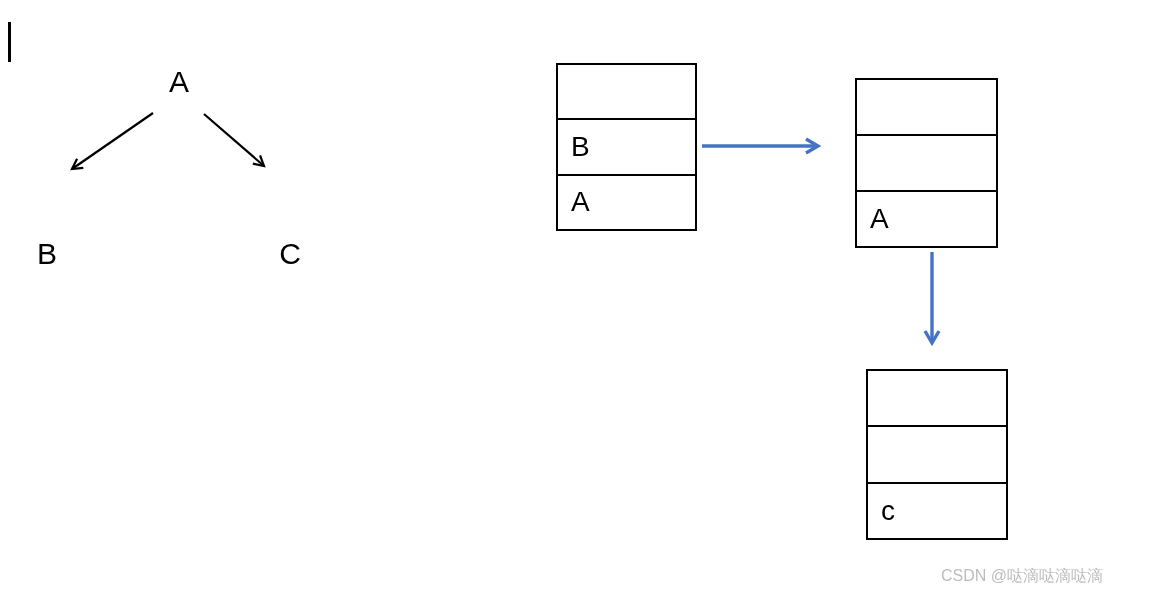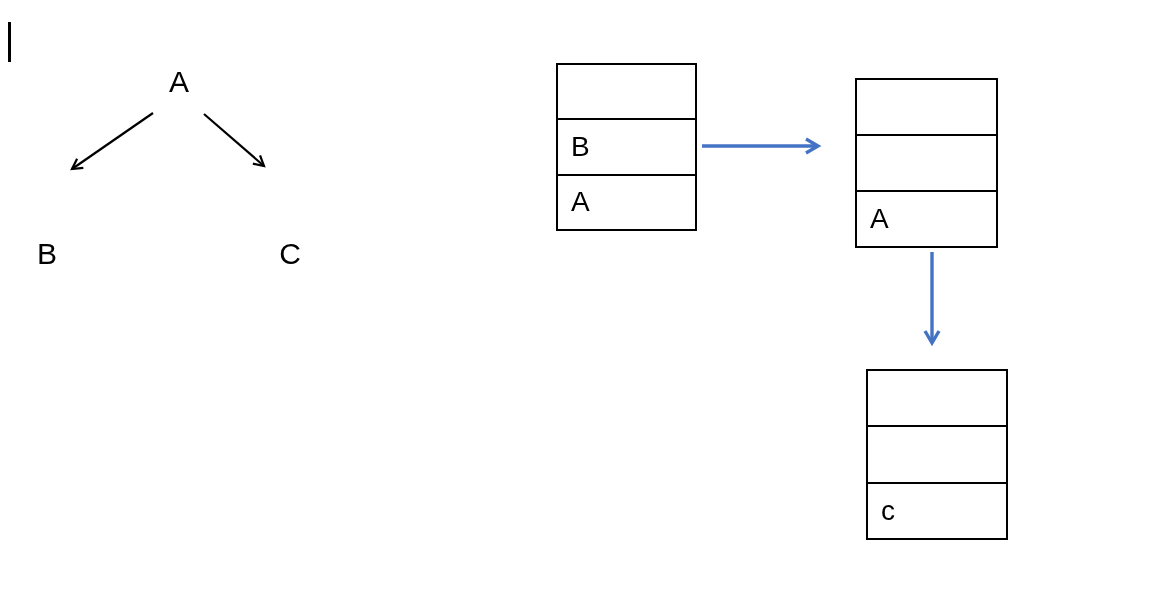--- a/index.html
+++ b/index.html
@@ -116,14 +116,15 @@
     <div class="cell"></div>
     <div class="cell">A</div>
   </div>
 
   <div class="stack stack-3">
     <div class="cell"></div>
     <div class="cell"></div>
     <div class="cell">c</div>
   </div>
 
+  <div class="watermark">CSDN @哒滴哒滴哒滴</div>
 
 </div>
 
 </body></html>

